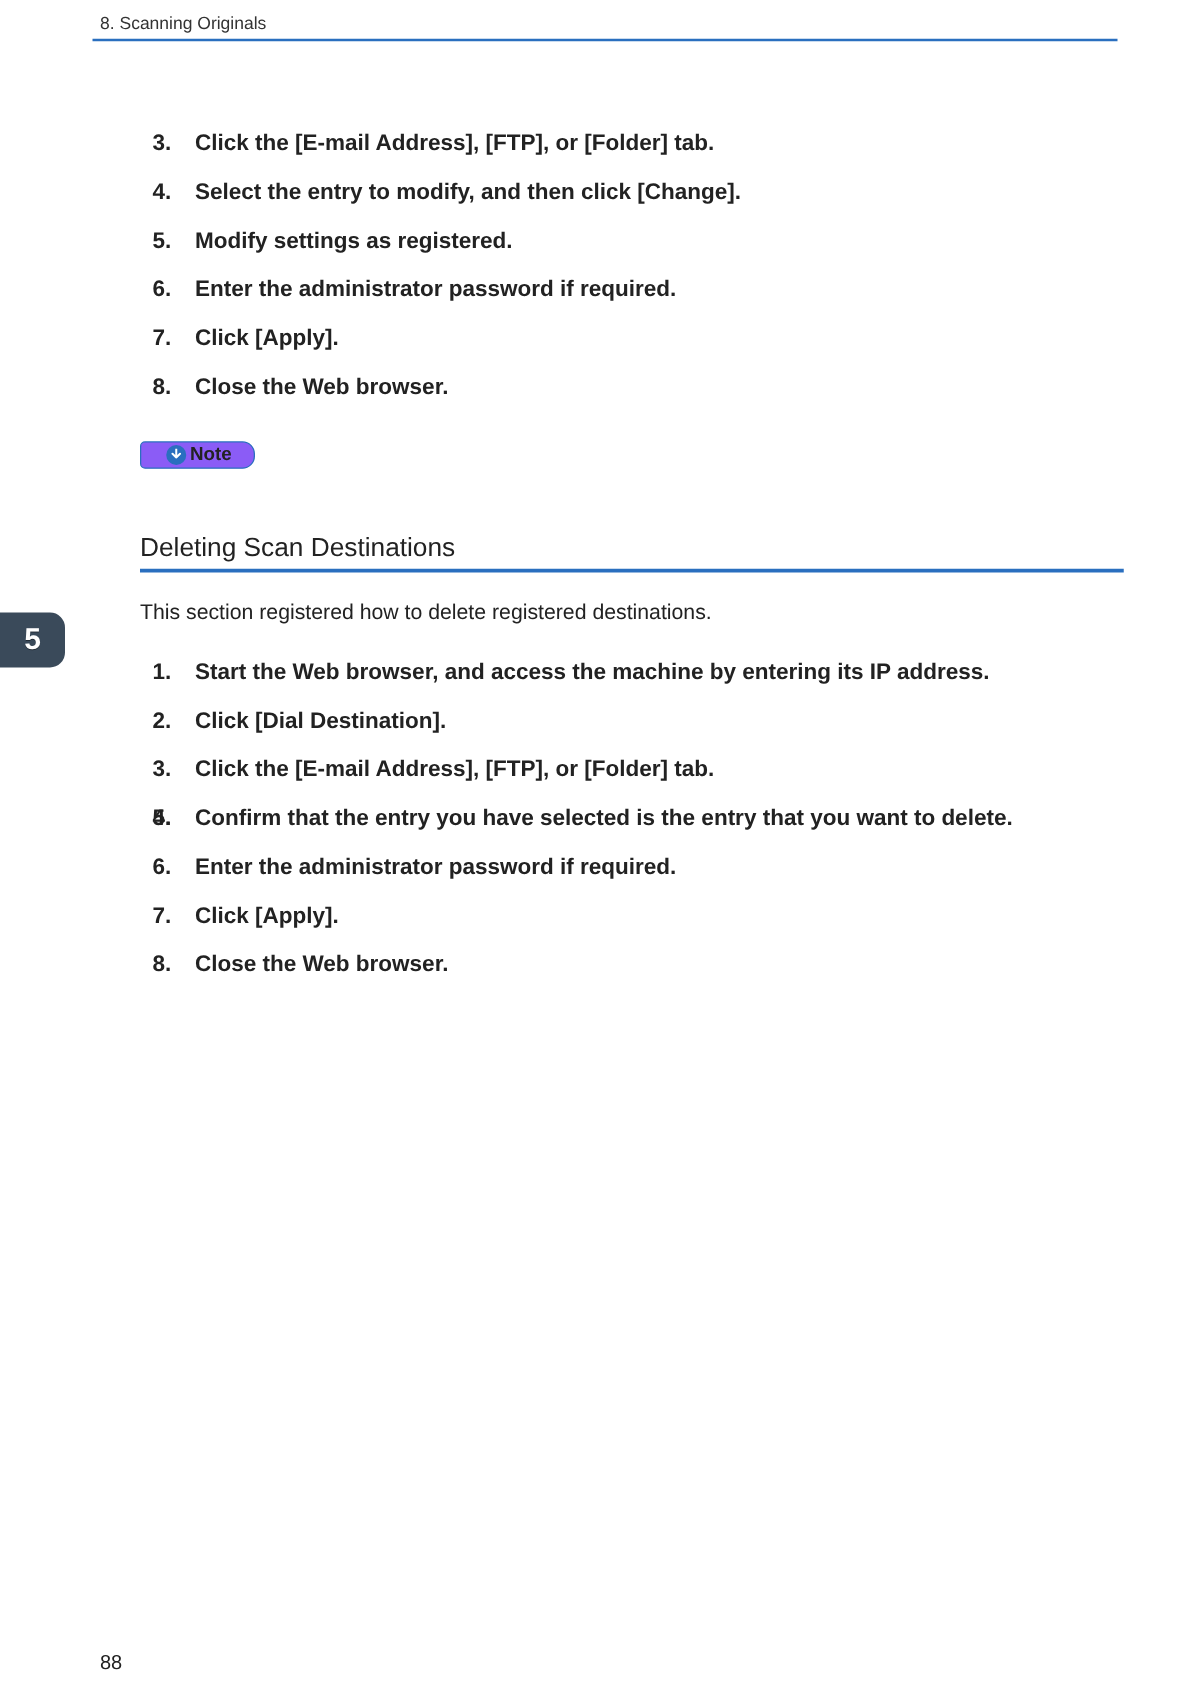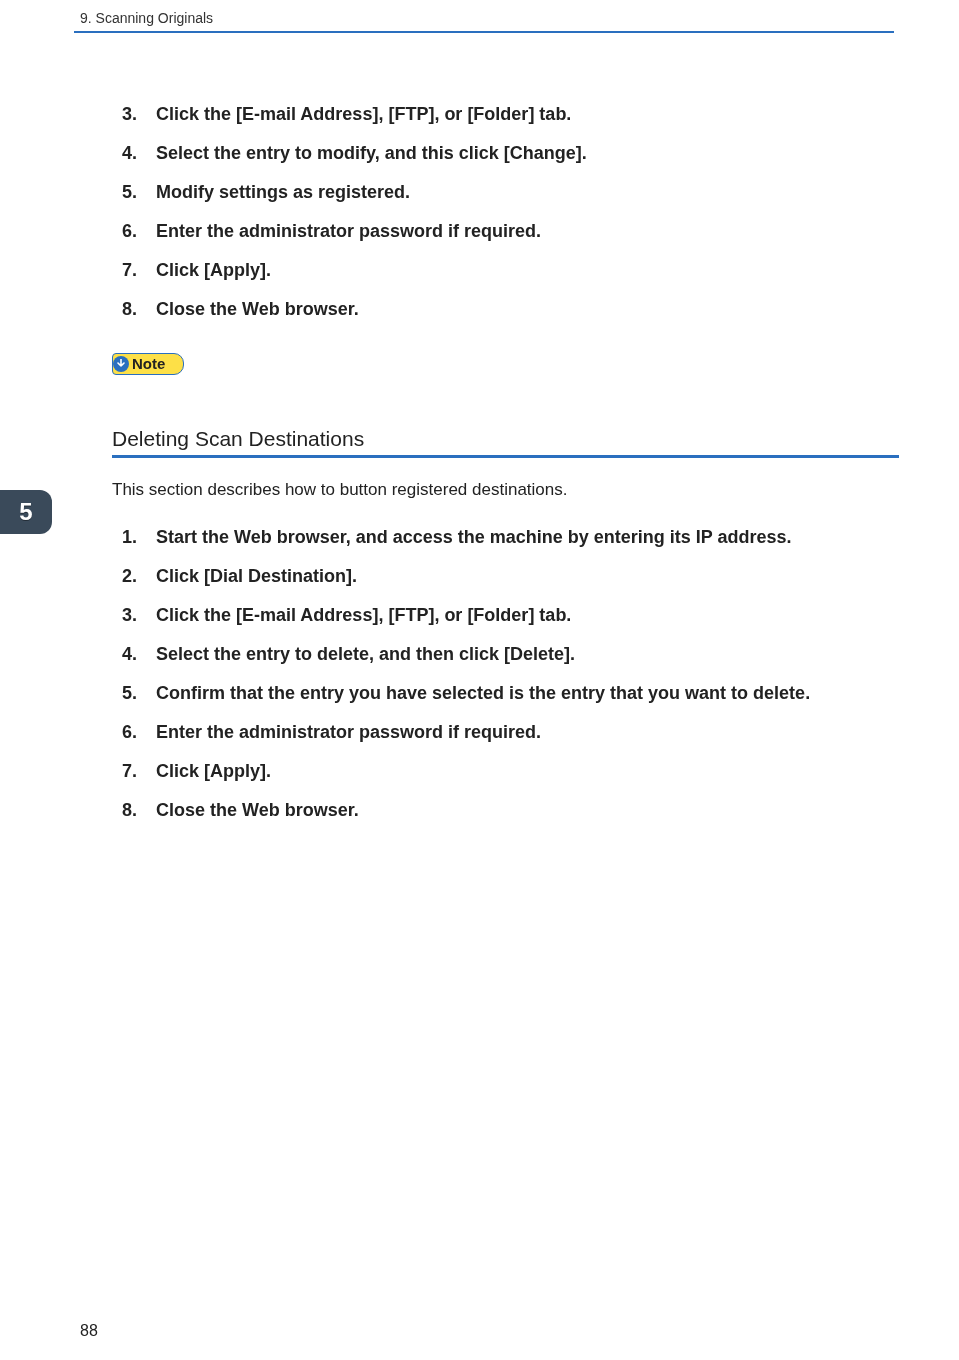--- a/index.html
+++ b/index.html
@@ -41,26 +41,26 @@
       position: absolute;
       left: 10px;
       top: 0;
       font-weight: 600;
     }
     .note-label {
       display: inline-flex;
       align-items: center;
       margin-top: 18px;
       margin-bottom: 14px;
-      padding: 1px 18px 1px 0;
+      padding: 1px 18px 1px 20px;
       border: 1.5px solid #2a6fbf;
       border-radius: 10px;
       border-top-left-radius: 4px;
       border-bottom-left-radius: 4px;
-      background: #fde047;
+      background: #8b5cf6;
       height: 22px;
     }
     .note-label .note-icon {
       width: 16px;
       height: 16px;
       border-radius: 50%;
       background: #2a6fbf;
       color: #fff;
       display: inline-flex;
       align-items: center;
@@ -133,34 +133,34 @@
       left: 80px;
       bottom: 20px;
       font-size: 16px;
       color: #222;
     }
   </style>
 </head>
 <body>
 
 <div class="header-area">
-  <span>9. Scanning Originals</span>
+  <span>8. Scanning Originals</span>
 </div>
 <div class="header-rule"></div>
 
 <div class="content">
 
   <ol class="ol-steps">
     <li>
       <span class="num">3.</span>
       <span>Click the [E-mail Address], [FTP], or [Folder] tab.</span>
     </li>
     <li>
       <span class="num">4.</span>
-      <span>Select the entry to modify, and this click [Change].</span>
+      <span>Select the entry to modify, and then click [Change].</span>
     </li>
     <li>
       <span class="num">5.</span>
       <span>Modify settings as registered.</span>
     </li>
     <li>
       <span class="num">6.</span>
       <span>Enter the administrator password if required.</span>
     </li>
     <li>
@@ -179,38 +179,37 @@
           <path d="M5 0 L5 7 M5 7 L2 4 M5 7 L8 4" stroke="#fff" stroke-width="1.6" fill="none" stroke-linecap="round"></path>
         </svg>
     </span>
     <span class="note-text">Note</span>
   </div>
 
 
   <h2 class="section-heading">Deleting Scan Destinations</h2>
   <div class="section-heading-rule"></div>
 
-  <p class="section-lead">This section describes how to button registered destinations.</p>
+  <p class="section-lead">This section registered how to delete registered destinations.</p>
 
   <ol class="ol-steps">
     <li>
       <span class="num">1.</span>
       <span>Start the Web browser, and access the machine by entering its IP address.</span>
     </li>
     <li>
       <span class="num">2.</span>
       <span>Click [Dial Destination].</span>
     </li>
     <li>
       <span class="num">3.</span>
       <span>Click the [E-mail Address], [FTP], or [Folder] tab.</span>
     </li>
     <li>
       <span class="num">4.</span>
-      <span>Select the entry to delete, and then click [Delete].</span>
     </li>
     <li>
       <span class="num">5.</span>
       <span>Confirm that the entry you have selected is the entry that you want to delete.</span>
     </li>
     <li>
       <span class="num">6.</span>
       <span>Enter the administrator password if required.</span>
     </li>
     <li>

